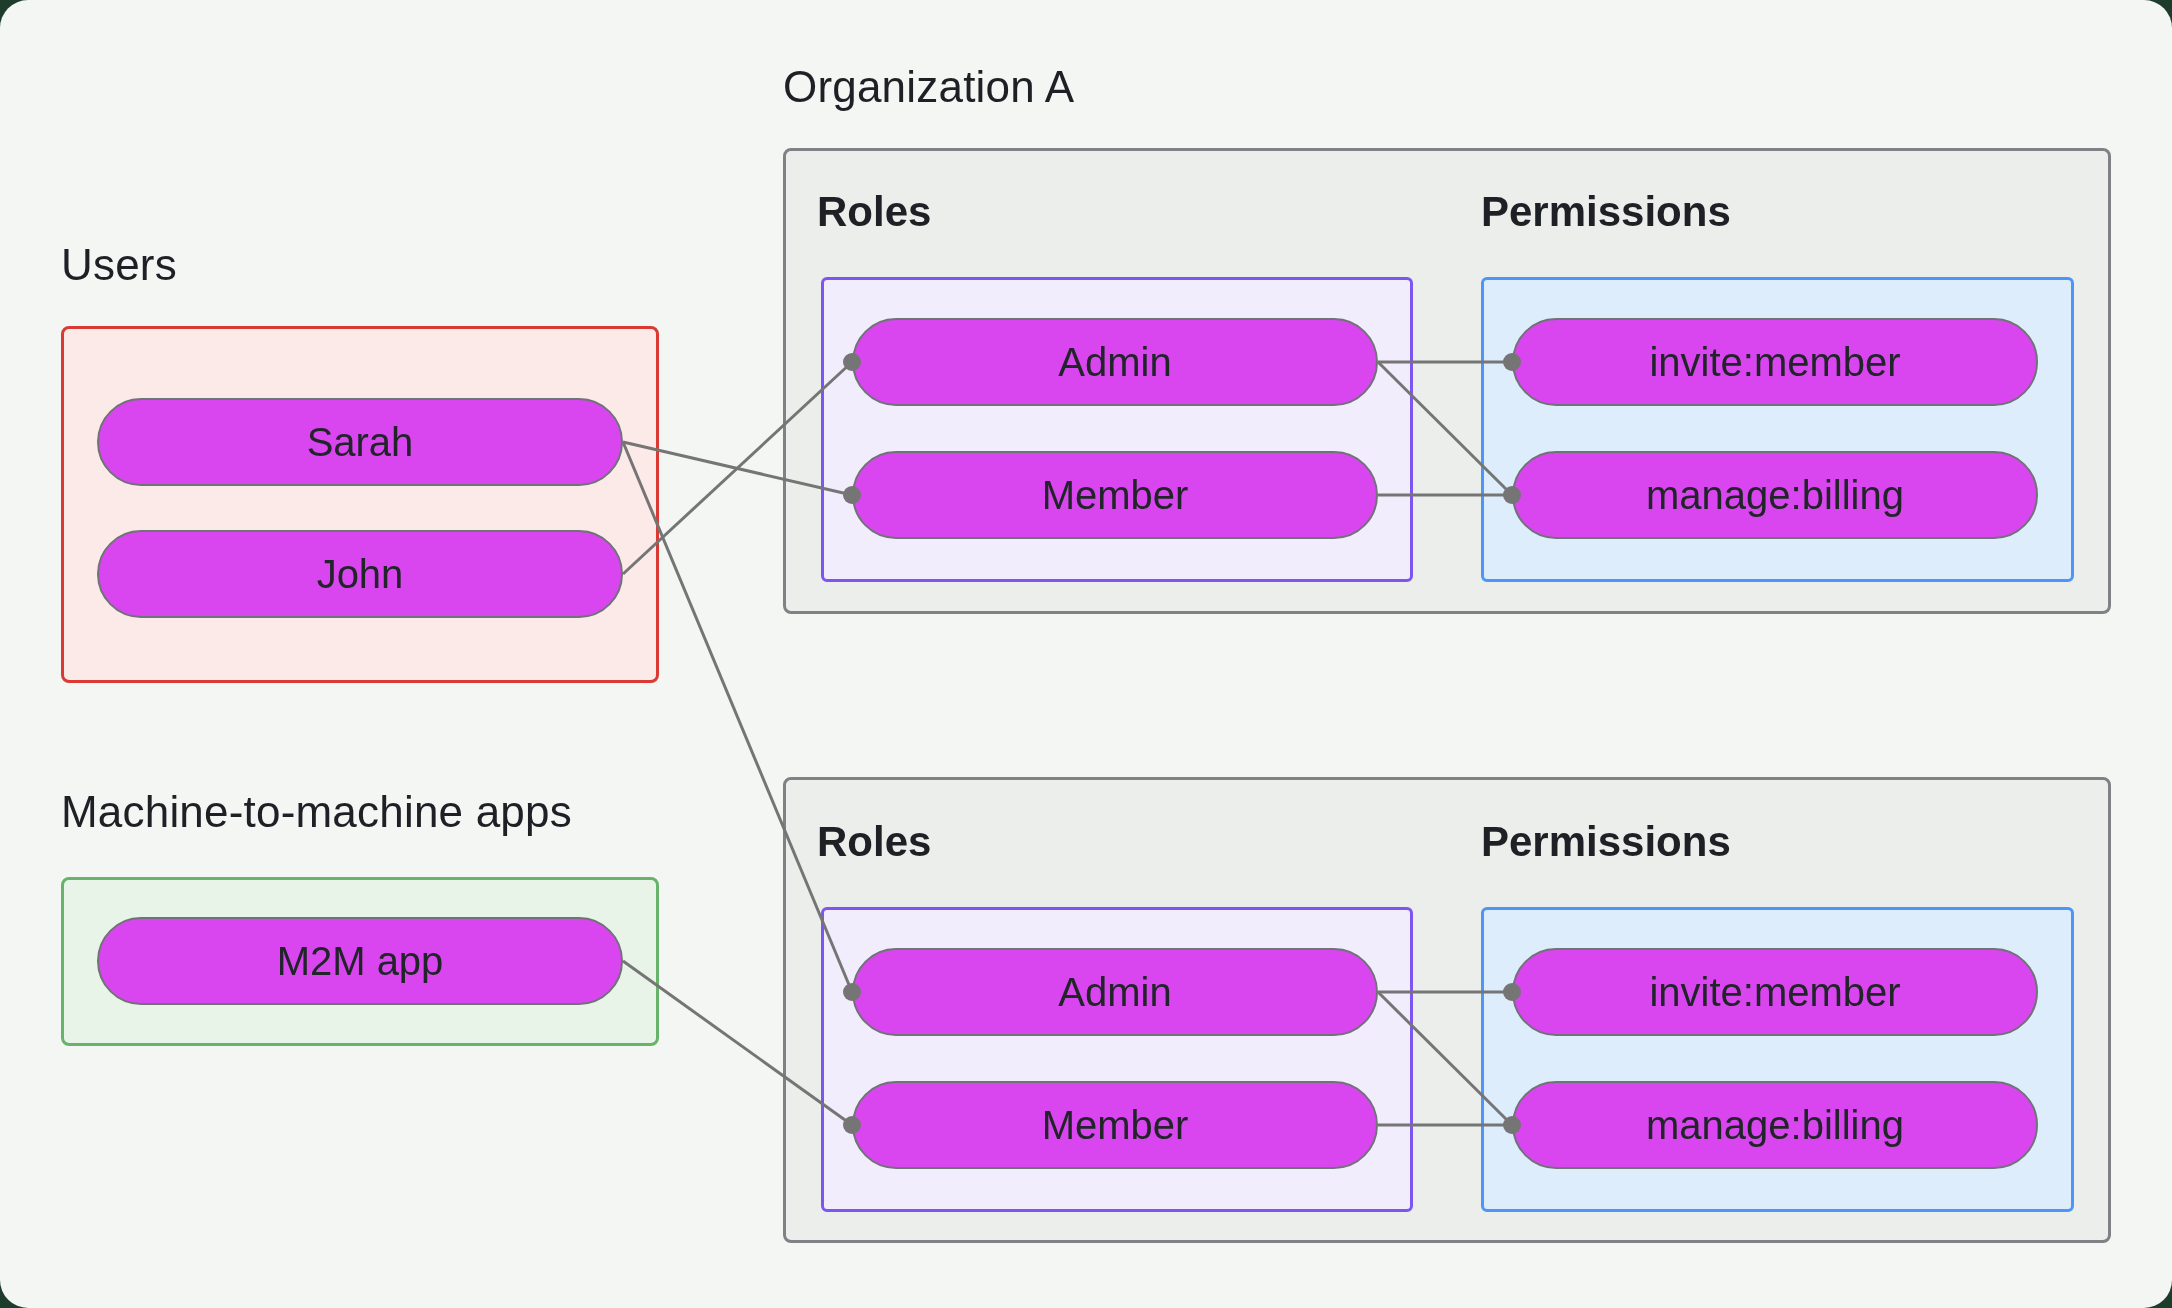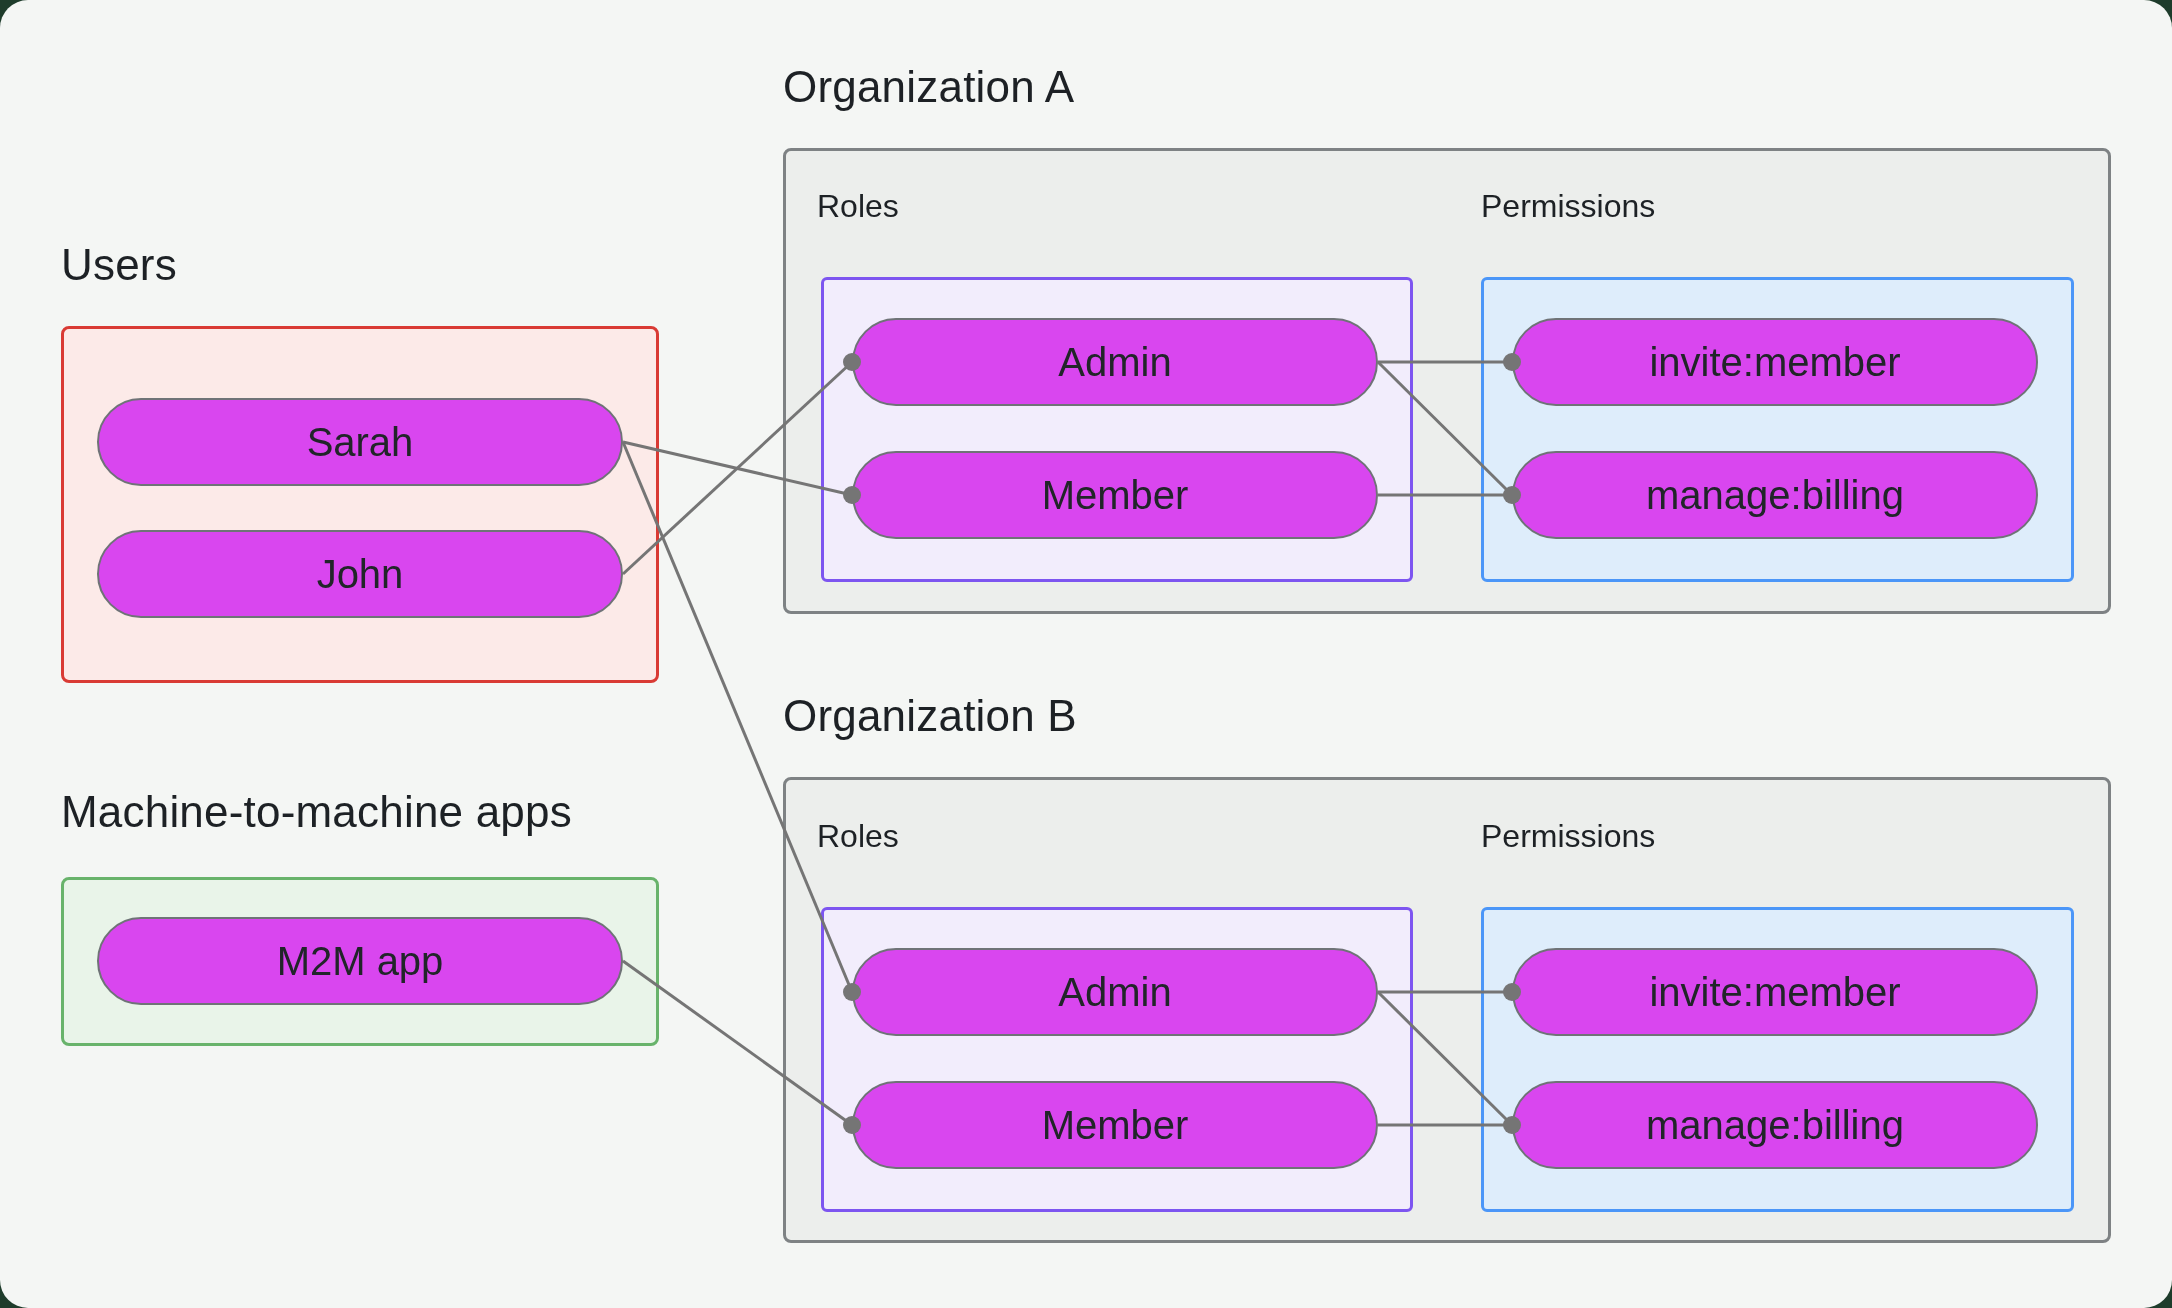--- a/index.html
+++ b/index.html
@@ -22,22 +22,22 @@
   .section-label {
     position: absolute;
     font-size: 44px;
     font-weight: 400;
     color: #1d2125;
     letter-spacing: 0.2px;
     white-space: nowrap;
   }
   .group-label {
     position: absolute;
-    font-size: 32px;
-    font-weight: 400;
+    font-size: 42px;
+    font-weight: 700;
     color: #1d2125;
     white-space: nowrap;
   }
   .entity-box {
     position: absolute;
     border-radius: 8px;
     box-sizing: border-box;
   }
   #users-box {
     left: 61px; top: 326px; width: 598px; height: 357px;
@@ -155,21 +155,20 @@
   <div class="pill" id="pill-a-member">
     <span>Member</span>
   </div>
   <div class="pill" id="pill-a-invite">
     <span>invite:member</span>
   </div>
   <div class="pill" id="pill-a-manage">
     <span>manage:billing</span>
   </div>
 
-  <div class="section-label" id="orgb-label">Organization B</div>
   <div class="org-box" id="orgb-box"></div>
   <div class="group-label" id="orgb-roles-label">Roles</div>
   <div class="roles-box" id="orgb-roles-box"></div>
   <div class="group-label" id="orgb-perms-label">Permissions</div>
   <div class="perms-box" id="orgb-perms-box"></div>
   <div class="pill" id="pill-b-admin">
     <span>Admin</span>
   </div>
   <div class="pill" id="pill-b-member">
     <span>Member</span>

